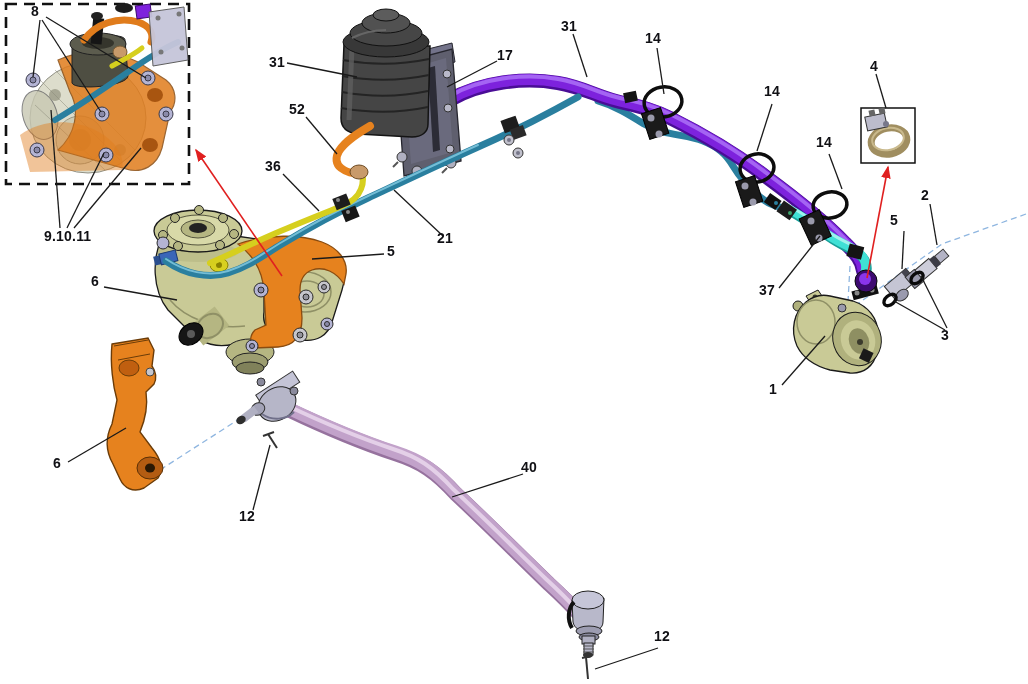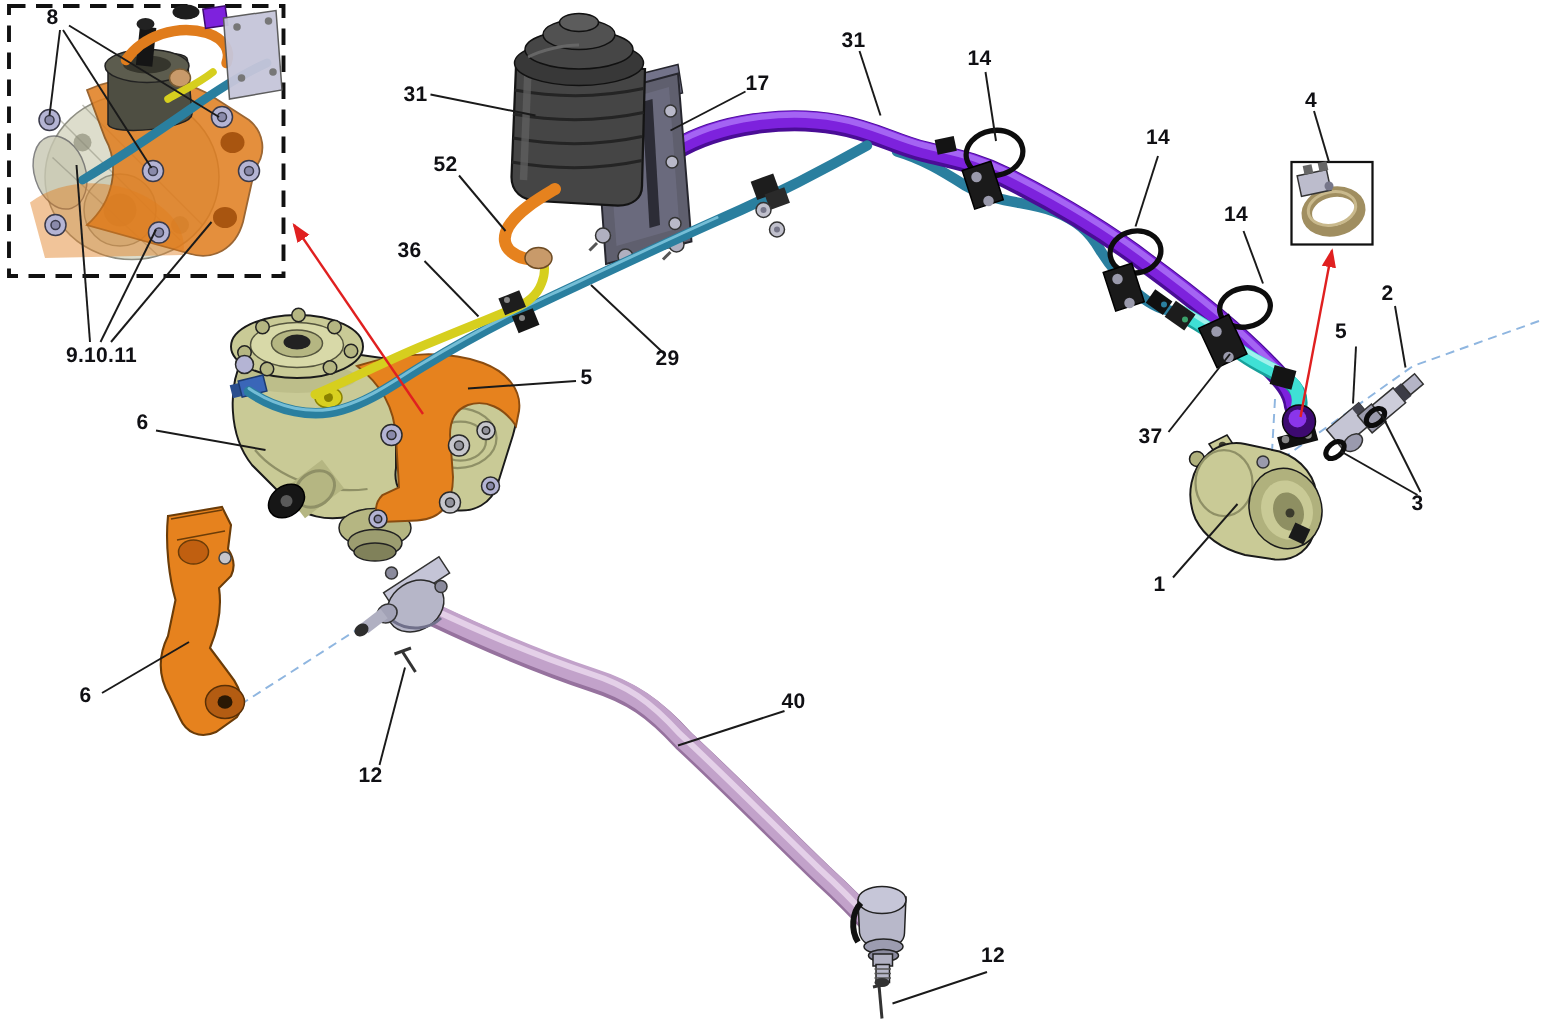--- a/index.html
+++ b/index.html
@@ -368,21 +368,21 @@
     <path d="M523,474 L452,497"></path>
   </g>
 </svg>
 
 <div class="callout" style="left:31px;top:4px">8</div>
 <div class="callout" style="left:44px;top:229px">9.10.11</div>
 <div class="callout" style="left:269px;top:55px">31</div>
 <div class="callout" style="left:497px;top:48px">17</div>
 <div class="callout" style="left:289px;top:102px">52</div>
 <div class="callout" style="left:265px;top:159px">36</div>
-<div class="callout" style="left:437px;top:231px">29</div>
+<div class="callout" style="left:437px;top:231px">21</div>
 <div class="callout" style="left:561px;top:19px">31</div>
 <div class="callout" style="left:645px;top:31px">14</div>
 <div class="callout" style="left:764px;top:84px">14</div>
 <div class="callout" style="left:816px;top:135px">14</div>
 <div class="callout" style="left:870px;top:59px">4</div>
 <div class="callout" style="left:921px;top:188px">2</div>
 <div class="callout" style="left:890px;top:213px">5</div>
 <div class="callout" style="left:759px;top:283px">37</div>
 <div class="callout" style="left:941px;top:328px">3</div>
 <div class="callout" style="left:769px;top:382px">1</div>

